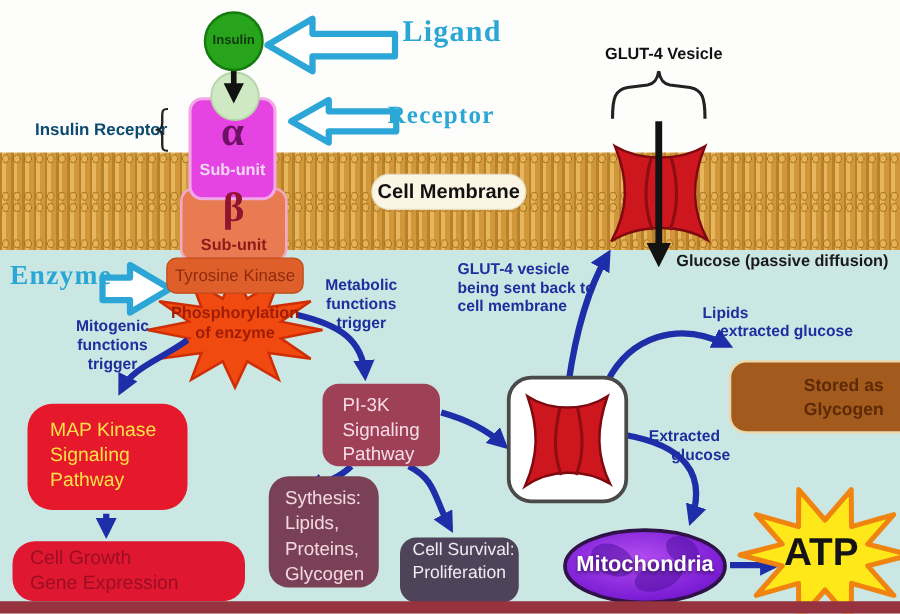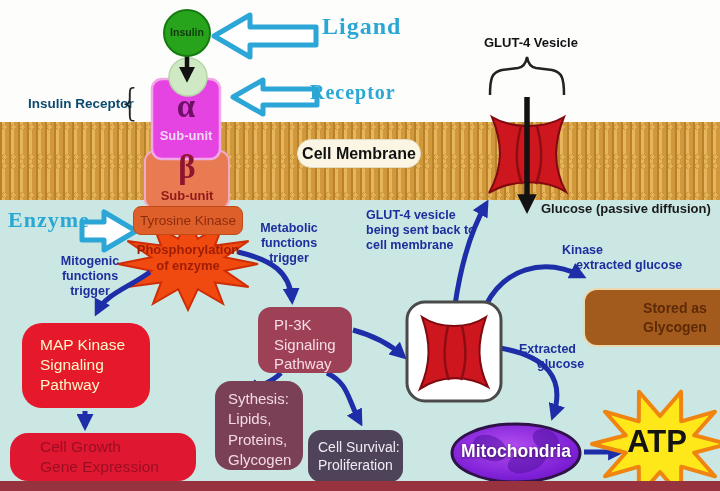--- a/index.html
+++ b/index.html
@@ -41,28 +41,28 @@
   .beta-sub{left:145px;top:188px;width:84px;text-align:center;font-size:13px;font-weight:bold;color:#8e1a1a;}
   .pill-membrane{left:297px;top:139px;width:122px;height:27px;background:#fbf6e4;border:1px solid #e4dcc0;
     border-radius:14px;display:flex;align-items:center;justify-content:center;font-size:16px;font-weight:bold;color:#111;}
   .tyrosine-box{left:133px;top:206px;width:108px;height:27px;background:#df5f2b;border:1px solid #c04a18;border-radius:8px;
     display:flex;align-items:center;justify-content:center;font-size:13.5px;font-weight:normal;color:#8e2c0c;}
   .phos-lbl{left:126px;top:242px;width:124px;text-align:center;font-size:13px;font-weight:bold;color:#9e1d04;line-height:1.2;}
   
   .glut4-lbl{left:484px;top:35px;font-size:13px;font-weight:bold;color:#111;}
   .glucose-lbl{left:541px;top:201px;font-size:13px;font-weight:600;color:#1a1a1a;}
   .map-box{left:22px;top:323px;width:128px;height:85px;background:#e6182b;border-radius:20px;}
-  .map-box .bt{margin:12px 0 0 18px;font-size:15.5px;color:#fef9c3;line-height:1.3;}
+  .map-box .bt{margin:12px 0 0 18px;font-size:15.5px;color:#fde047;line-height:1.3;}
   .growth-box{left:10px;top:433px;width:186px;height:48px;background:#e01730;border-radius:18px;display:flex;align-items:center;}
-  .growth-box .bt{margin-left:30px;font-size:15.5px;color:#9a0f24;line-height:1.3;}
+  .growth-box .bt{margin-left:14px;font-size:15.5px;color:#9a0f24;line-height:1.3;}
   .pi3k-box{left:258px;top:307px;width:94px;height:66px;background:#9e4156;border-radius:13px;}
   .pi3k-box .bt{margin:8px 0 0 16px;font-size:15px;color:#f6dce6;line-height:1.3;}
   .syn-box{left:215px;top:381px;width:88px;height:89px;background:#7a4156;border-radius:16px;}
   .syn-box .bt{margin:8px 0 0 13px;font-size:15px;color:#f3d8e2;line-height:1.35;}
-  .surv-box{left:308px;top:430px;width:95px;height:52px;background:#4f4359;border-radius:13px;display:flex;align-items:center;}
+  .surv-box{left:320px;top:430px;width:95px;height:52px;background:#4f4359;border-radius:13px;display:flex;}
   .surv-box .bt{margin-left:10px;font-size:14px;color:#efecf4;line-height:1.3;}
   .stored-box{left:583px;top:288px;width:114px;height:55px;background:#a25a1d;border:2px solid #ead9b0;border-radius:14px;
     display:flex;align-items:center;justify-content:center;text-align:center;font-size:14px;font-weight:bold;color:#5e2a06;line-height:1.35;padding-left:33px;}
   .bt{font-weight:normal;}
   .mito-lbl{left:452px;top:441px;width:128px;text-align:center;font-size:17.5px;font-weight:bold;color:#fff;text-shadow:0 1px 3px #3a1060;}
   .atp-lbl{left:613px;top:424px;width:88px;text-align:center;font-size:31px;font-weight:800;color:#141414;}
 </style>
 </head>
 <body>
 
@@ -169,21 +169,21 @@
     <div>Metabolic</div>
     <div>functions</div>
     <div>trigger</div>
   </div>
   <div class="abs blue-note note-back">
     <div>GLUT-4 vesicle</div>
     <div>being sent back to</div>
     <div>cell membrane</div>
   </div>
   <div class="abs blue-note note-excess">
-    <div>Kinase</div>
+    <div>Lipids</div>
     <div class="ind14">extracted glucose</div>
   </div>
   <div class="abs blue-note note-extracted">
     <div>Extracted</div>
     <div class="ind18">glucose</div>
   </div>
 
   <div class="abs map-box">
     <div class="bt">
       <div>MAP Kinase</div>

